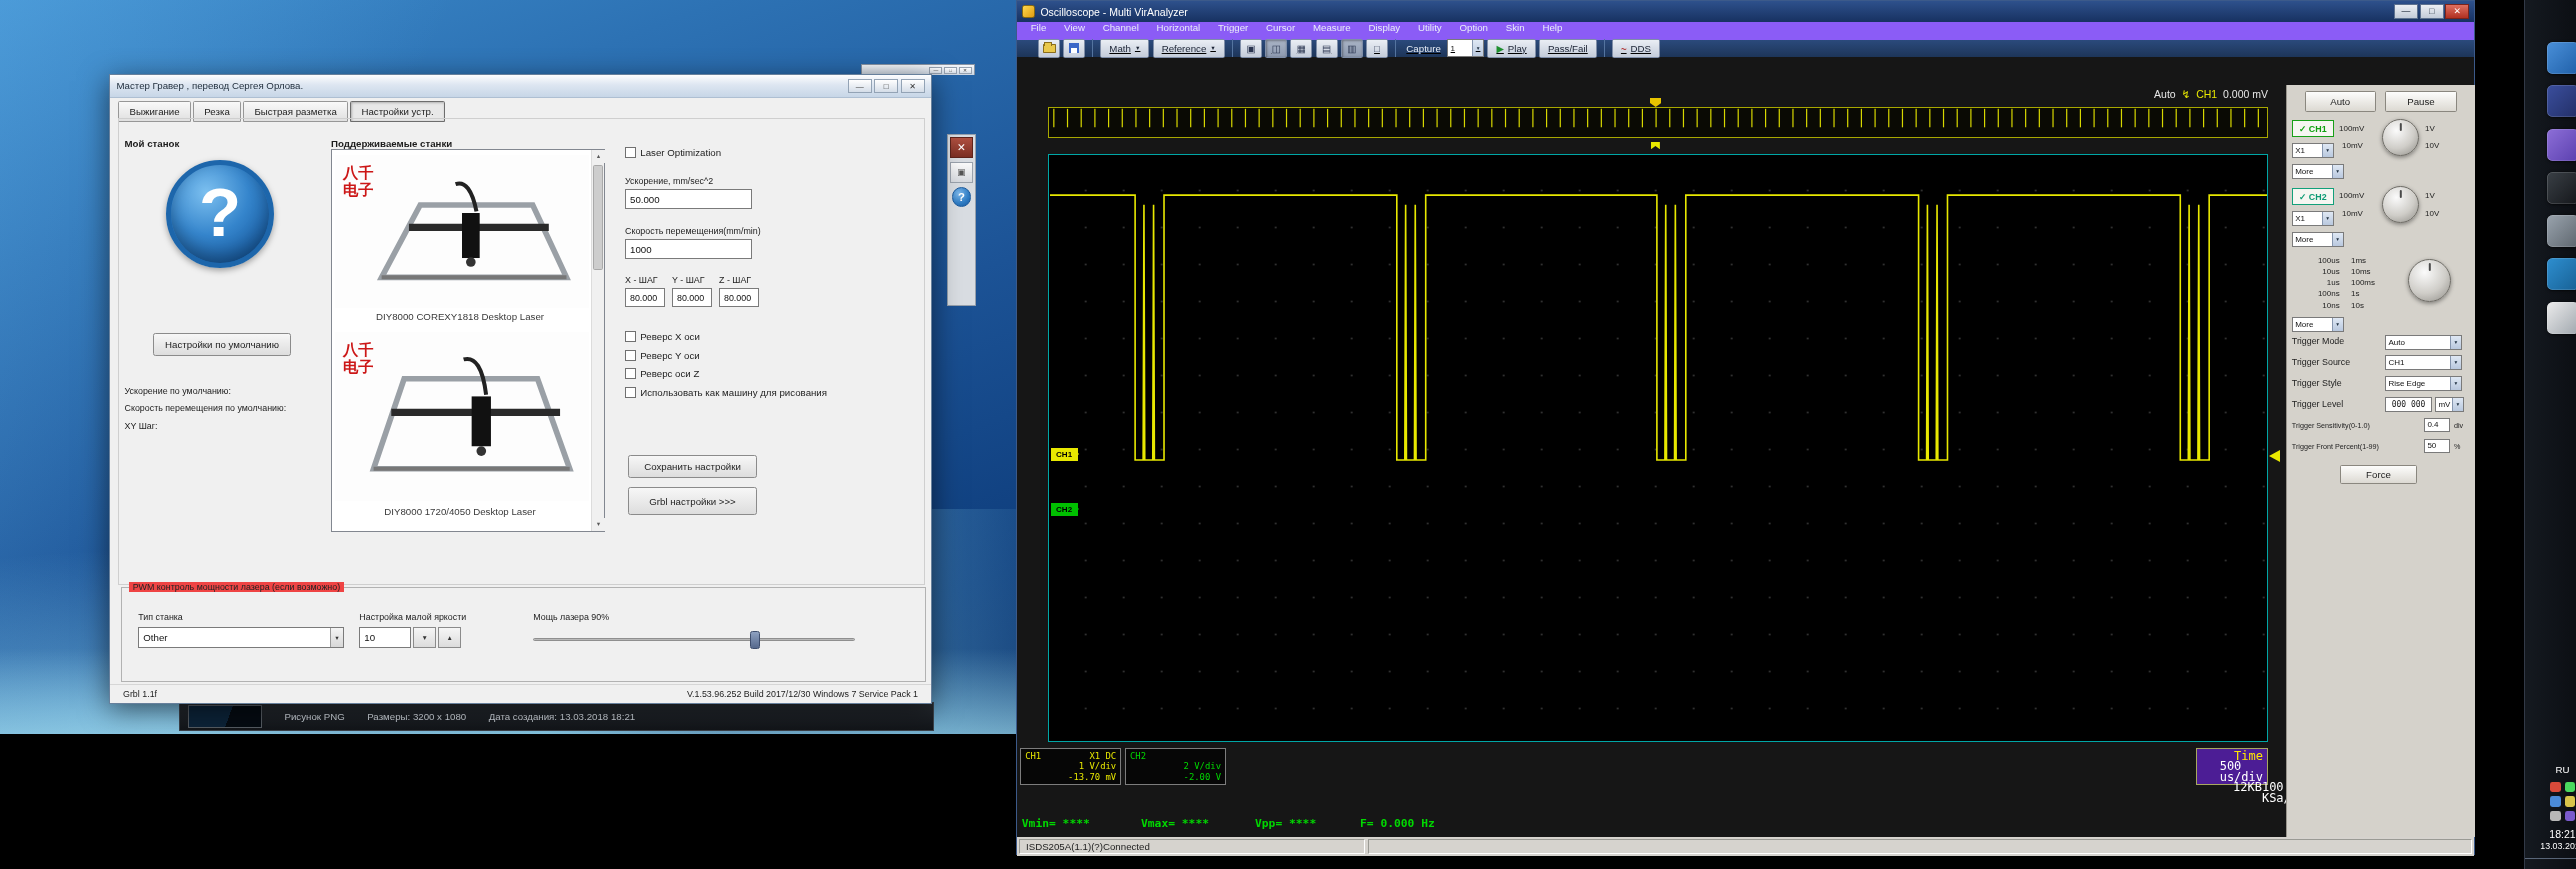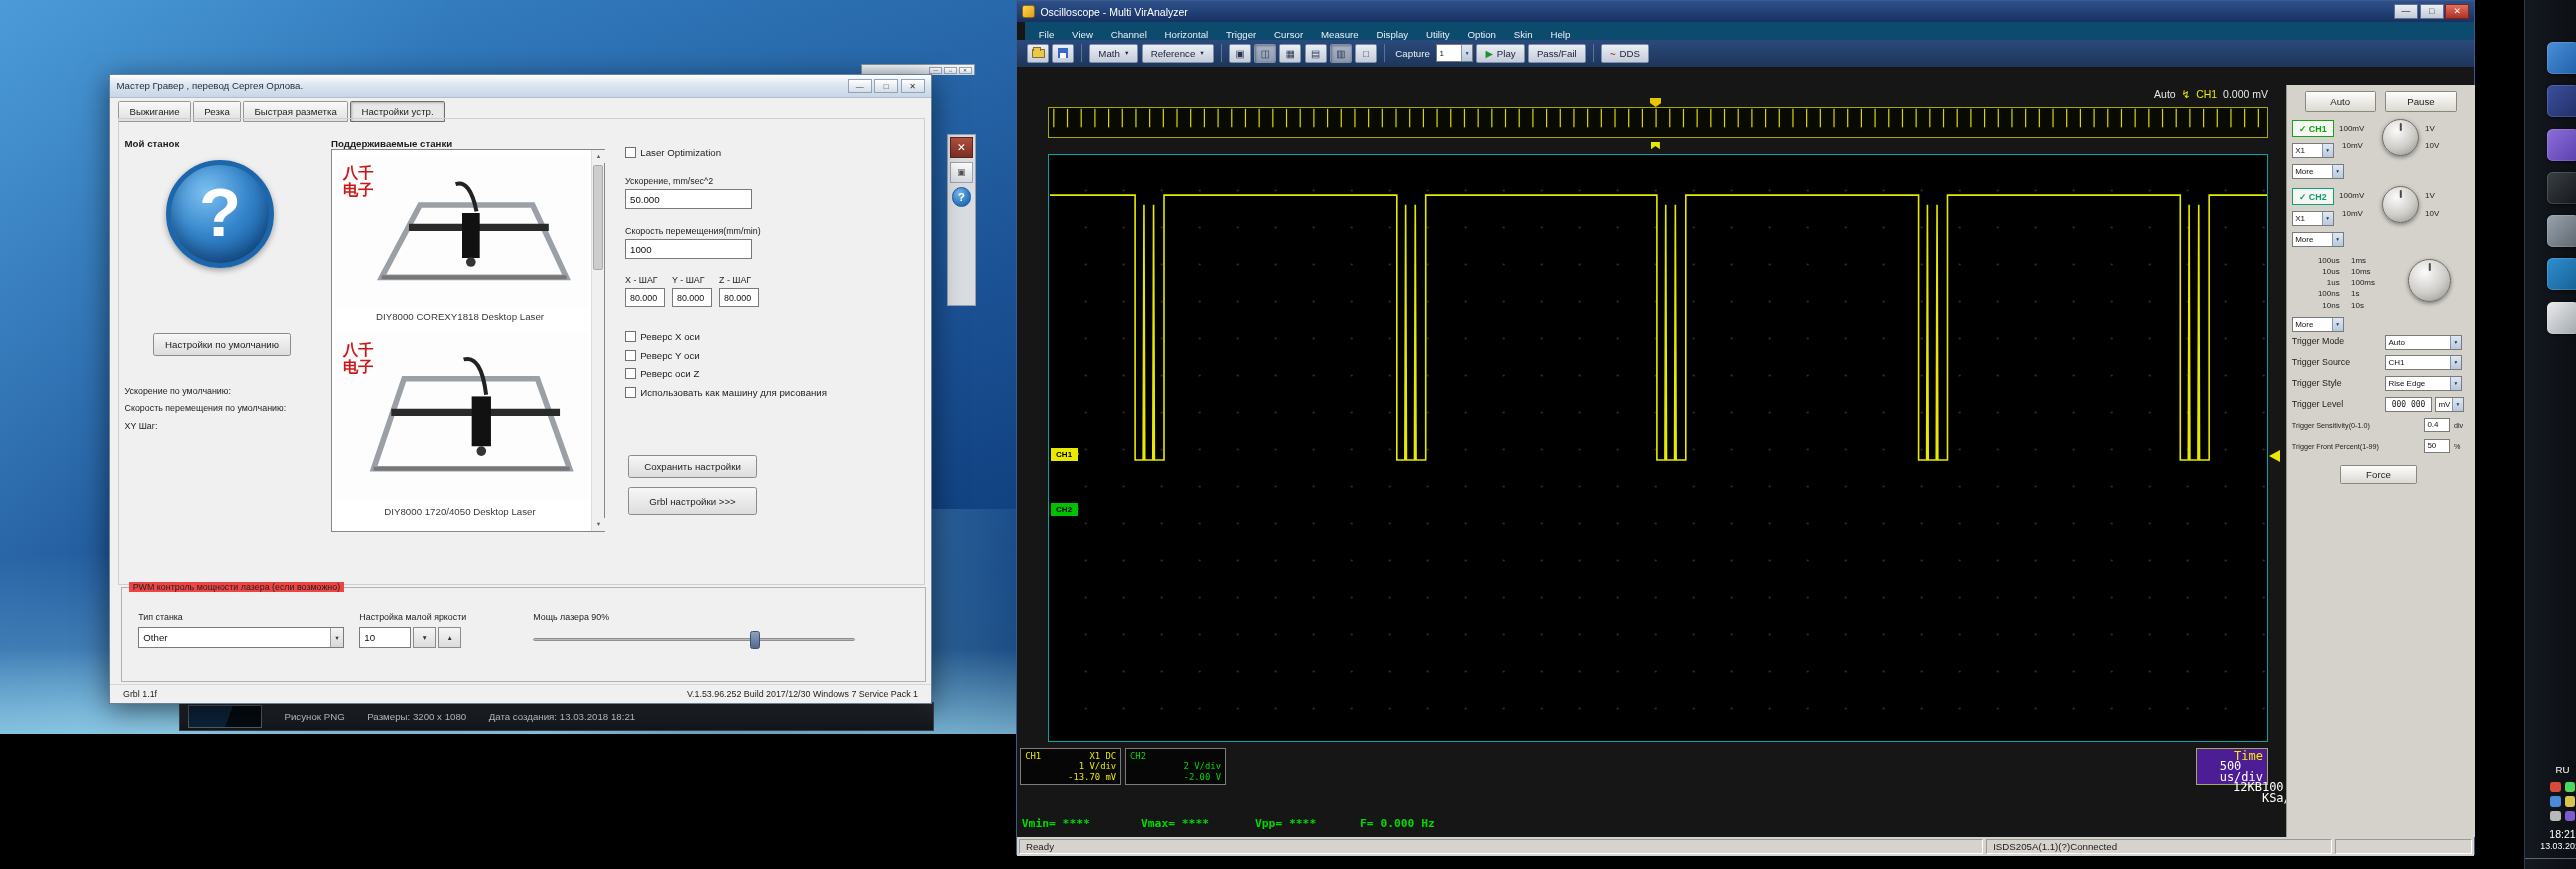--- a/index.html
+++ b/index.html
@@ -80,23 +80,23 @@
     display:flex; align-items:center; padding:0 13px; }
 
   
   .osc { left:1016px; top:0; width:1459px; height:855px; z-index:4; background:#161616; border:0.8px solid #3c5a8a; }
   .osc-title { height:21px; background:linear-gradient(#2e518c,#173161); display:flex; align-items:center; gap:5.6px; padding:0 4.8px; color:#fff; font-size:10.5px; }
   .osc-appicon { width:13px; height:13px; border-radius:2.4px; background:linear-gradient(135deg,#ffd84d,#e09c12); border:0.8px solid #8a6a10; }
   .osc-winbtns { margin-left:auto; display:flex; gap:1.6px; }
   .osc-winbtn { width:24px; height:15.3px; font-size:8.9px; line-height:13.7px; text-align:center; border:0.8px solid #5d718f;
     background:linear-gradient(#eceff4,#c2cbd8); color:#1e2838; }
   .osc-winbtn.close { background:linear-gradient(#e07060,#b03022); color:#fff; border-color:#7c241a; }
-  .osc-menu { height:17.7px; background:#0c4a6e; display:flex; align-items:flex-end; padding-left:4.8px;margin-left:8px; }
+  .osc-menu { height:17.7px; background:#8b5cf6; display:flex; align-items:flex-start; padding-left:4.8px; }
   .menu-item { color:#e9eef8; font-size:9.7px; padding:0 8.9px; }
-  .osc-toolbar { height:27px; background:linear-gradient(#2b4a7c,#1d3559); display:flex; align-items:center; gap:3.2px; padding:0 10px; }
+  .osc-toolbar { height:17px; background:linear-gradient(#2b4a7c,#1d3559); display:flex; align-items:center; gap:3.2px; padding:0 21px;text-decoration:underline; }
   .tool-ic { width:22px; height:19.3px; background:linear-gradient(#eaeef4,#c4ccda); border:0.8px solid #7f8ea8; border-radius:1.6px;
     display:flex; align-items:center; justify-content:center; font-size:9.7px; color:#2a3550; }
   .tool-ic.pressed { background:linear-gradient(#aab4c6,#8d9ab0); box-shadow:inset 0.8px 0.8px 2.4px rgba(0,0,0,.4); }
   .tool-btn { height:19.3px; padding:0 8px; background:linear-gradient(#eaeef4,#c4ccda); border:0.8px solid #7f8ea8; border-radius:1.6px;
     font-size:9.7px; color:#1a2233; display:flex; align-items:center; gap:4px; }
   .tool-sep { width:0.8px; height:17.7px; background:#54749f; margin:0 4px; }
   .tool-label { color:#e8eef8; font-size:9.7px; margin:0 3.2px; }
   .tool-combo { width:37px; height:17.7px; }
   .ic-folder { width:13px; height:8.9px; background:#e9c84c; border:0.8px solid #8a6d1c; border-radius:0.8px; position:relative; }
   .ic-folder::before { content:""; position:absolute; left:0; top:-2.4px; width:6.4px; height:2.4px; background:#e9c84c; border:0.8px solid #8a6d1c; border-bottom:none; }
@@ -532,21 +532,20 @@
     </div>
 
     <div class="a mrow" style="left:0; top:816px; width:725px;">
       <span class="m1">Vmin= ****</span>
       <span class="m2">Vmax= ****</span>
       <span class="m3">Vpp= ****</span>
       <span class="m4">F= 0.000 Hz</span>
     </div>
 
     <div class="a osc-statusbar">
-      <div class="sseg" style="width:964px;">Ready</div>
       <div class="sseg" style="width:346px;">ISDS205A(1.1)(?)Connected</div>
       <div class="sseg" style="flex:1;"></div>
     </div>
 
     <div class="a panel">
       <div class="a cbtn" style="left:17.7px; top:6.4px; width:71px; height:21px;">Auto</div>
       <div class="a cbtn" style="left:98px; top:6.4px; width:72px; height:21px;">Pause</div>
 
       <div class="a chbox" style="left:4.8px; top:35px; width:42px; height:17px;">
         <span>✓</span>

